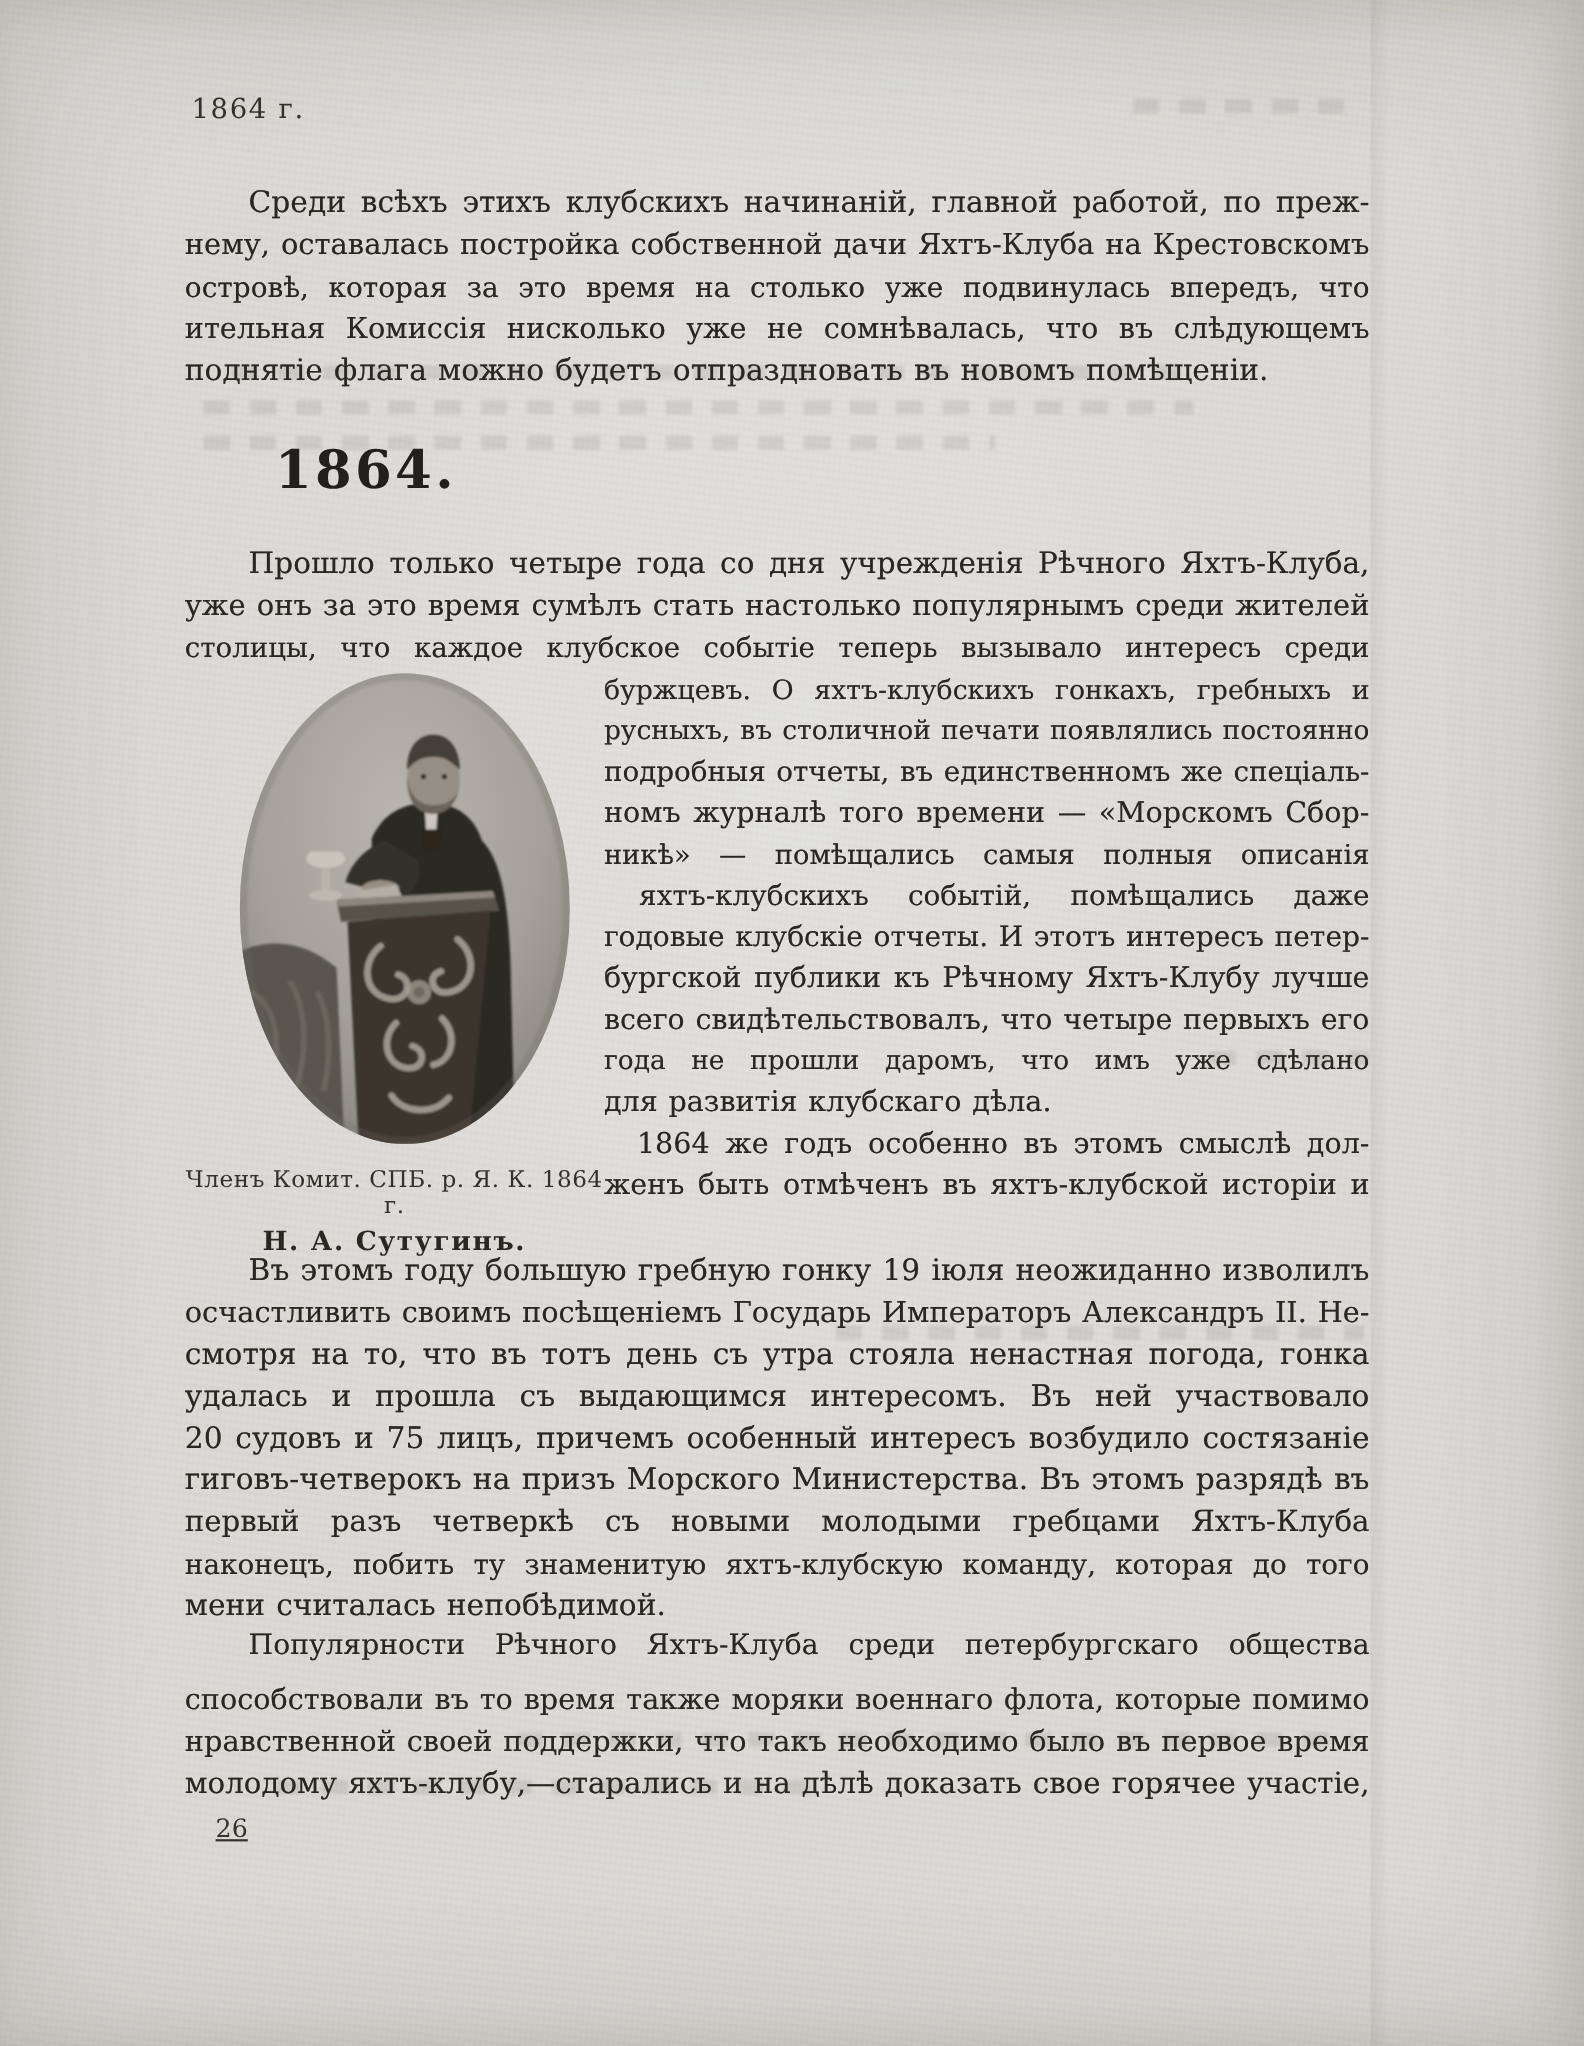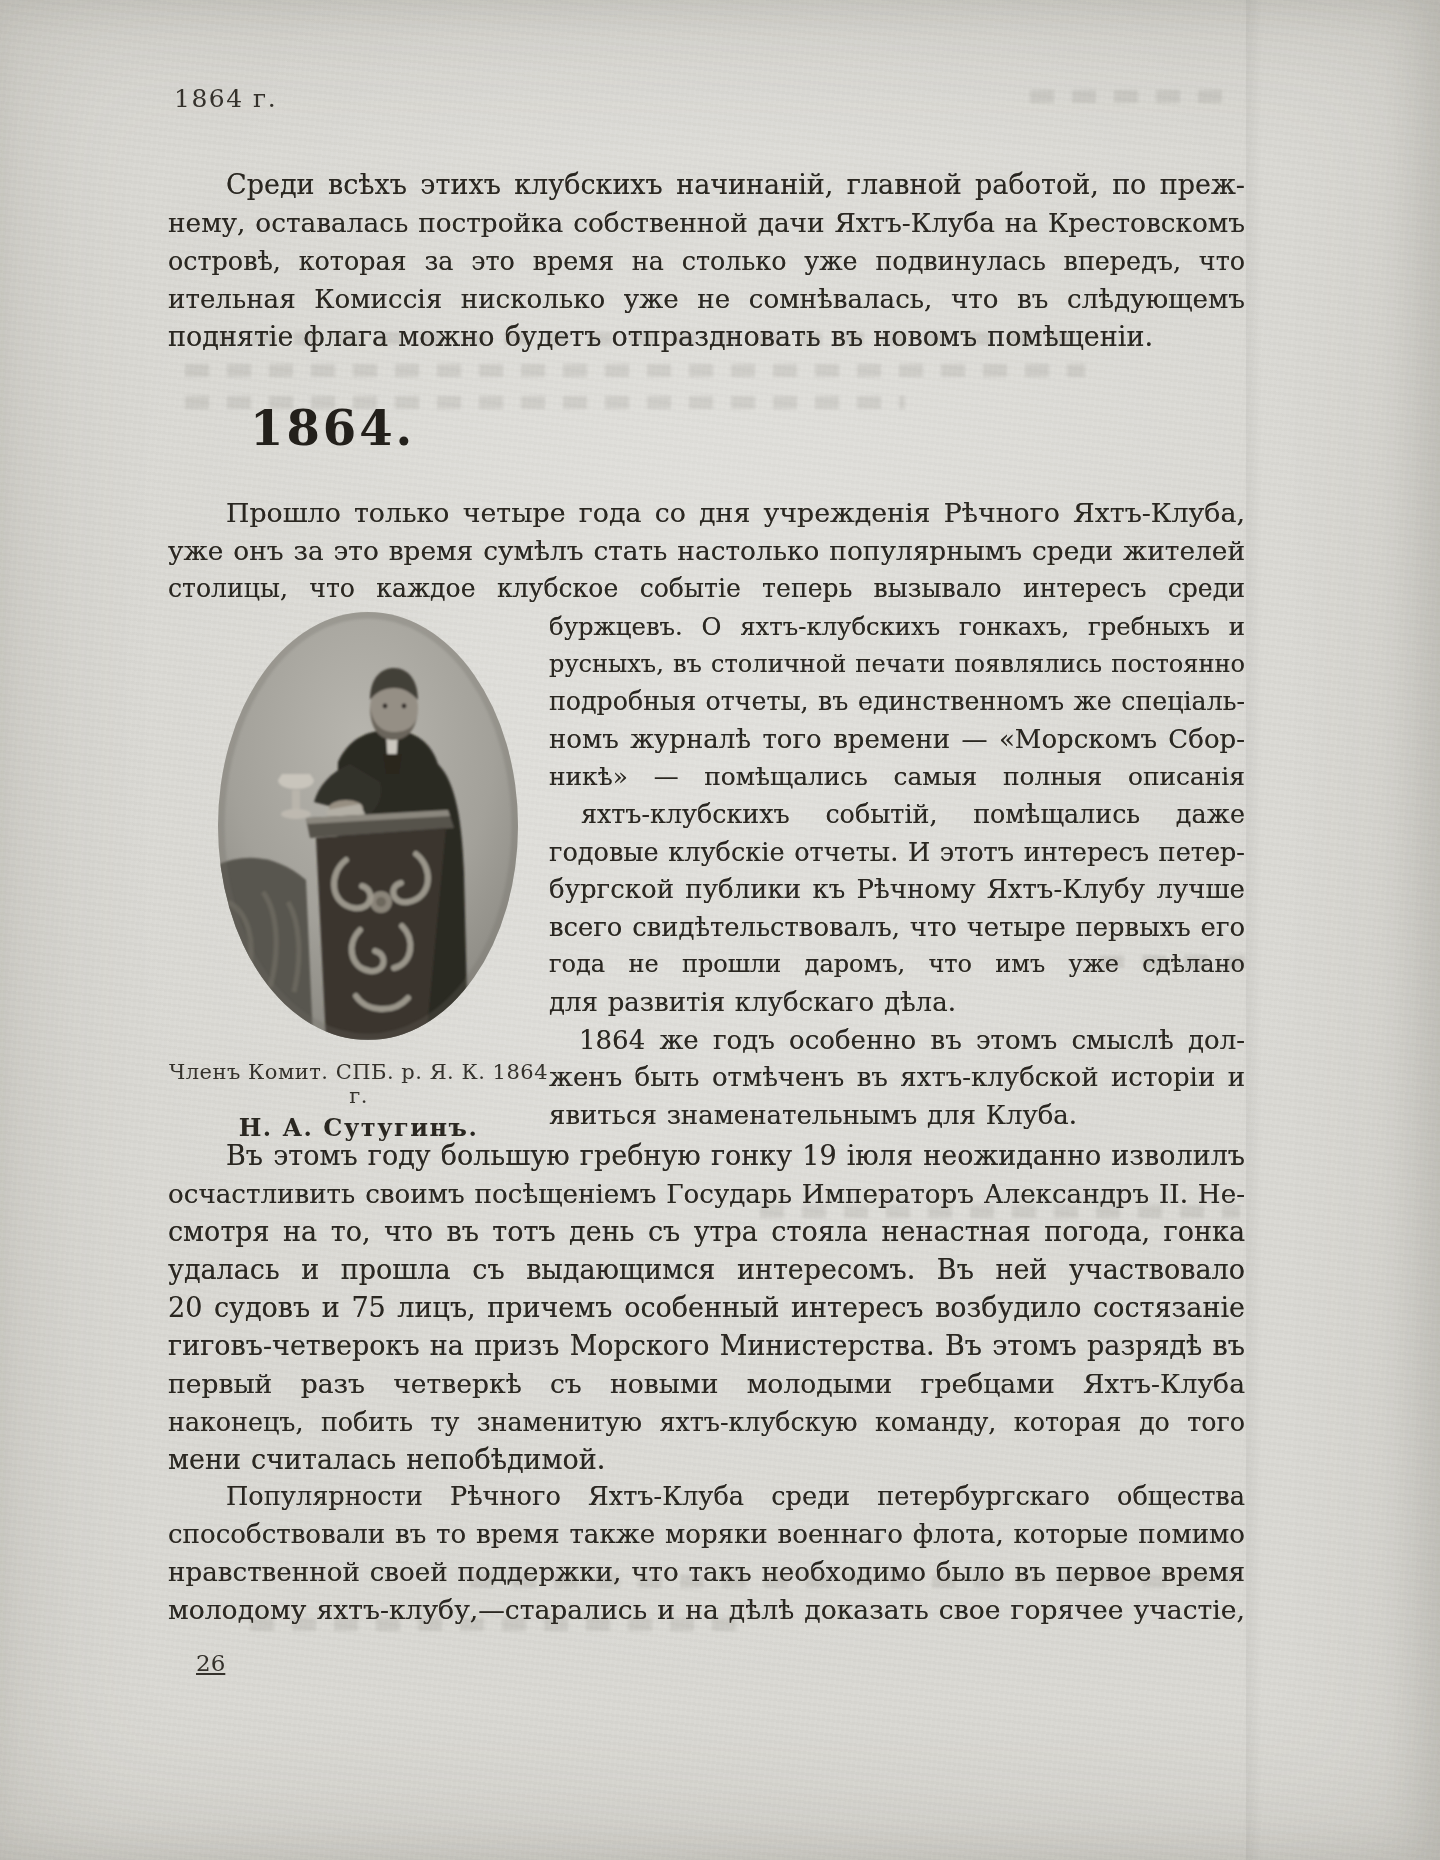--- a/index.html
+++ b/index.html
@@ -153,37 +153,36 @@
         <div class="tline" style="font-size: 25.3801px; margin-left: 32px;">яхтъ-клубскихъ событій, помѣщались даже полные</div>
         <div class="tline" style="font-size: 25.5593px;">годовые клубскіе отчеты. И этотъ интересъ петер-</div>
         <div class="tline" style="">бургской публики къ Рѣчному Яхтъ-Клубу лучше</div>
         <div class="tline" style="font-size: 25.8514px;">всего свидѣтельствовалъ, что четыре первыхъ его</div>
         <div class="tline" style="font-size: 24.0319px;">года не прошли даромъ, что имъ уже сдѣлано многое</div>
         <div class="tline last" style="">для развитія клубскаго дѣла.</div>
       </div>
     <div class="para p3w">
         <div class="tline" style="">1864 же годъ особенно въ этомъ смыслѣ дол-</div>
         <div class="tline" style="">женъ быть отмѣченъ въ яхтъ-клубской исторіи и</div>
-        <div class="tline last" style="">явиться знаменательнымъ для Клуба.</div>
       </div>
   </div>
 </div>
 
 <div id="p4" class="col para indent">
     <div class="tline" style="">Въ этомъ году большую гребную гонку 19 іюля неожиданно изволилъ</div>
     <div class="tline" style="font-size: 26.1737px;">осчастливить своимъ посѣщеніемъ Государь Императоръ Александръ II. Не-</div>
     <div class="tline" style="">смотря на то, что въ тотъ день съ утра стояла ненастная погода, гонка</div>
     <div class="tline" style="">удалась и прошла съ выдающимся интересомъ. Въ ней участвовало болѣе</div>
     <div class="tline" style="">20 судовъ и 75 лицъ, причемъ особенный интересъ возбудило состязаніе</div>
     <div class="tline" style="">гиговъ-четверокъ на призъ Морского Министерства. Въ этомъ разрядѣ въ</div>
     <div class="tline" style="font-size: 26.6048px;">первый разъ четверкѣ съ новыми молодыми гребцами Яхтъ-Клуба удалось,</div>
     <div class="tline" style="font-size: 25.3522px;">наконецъ, побить ту знаменитую яхтъ-клубскую команду, которая до того вре-</div>
     <div class="tline last" style="">мени считалась непобѣдимой.</div>
   </div>
 
 <div id="p5" class="col para indent cont">
     <div class="tline" style="font-size: 25.6203px;">Популярности Рѣчного Яхтъ-Клуба среди петербургскаго общества много</div>
-    <div class="tline" style="font-size: 26.0798px;">способствовали въ то время также моряки военнаго флота, которые помимо</div>
+    <div class="tline" style="font-size: 26.0798px; margin-top: 12px;">способствовали въ то время также моряки военнаго флота, которые помимо</div>
     <div class="tline" style="font-size: 26.1737px;">нравственной своей поддержки, что такъ необходимо было въ первое время</div>
     <div class="tline last" style="font-size: 26.6291px;">молодому яхтъ-клубу,—старались и на дѣлѣ доказать свое горячее участіе,</div>
   </div>
 
 <div id="page-num">26</div>
 
 </body></html>

